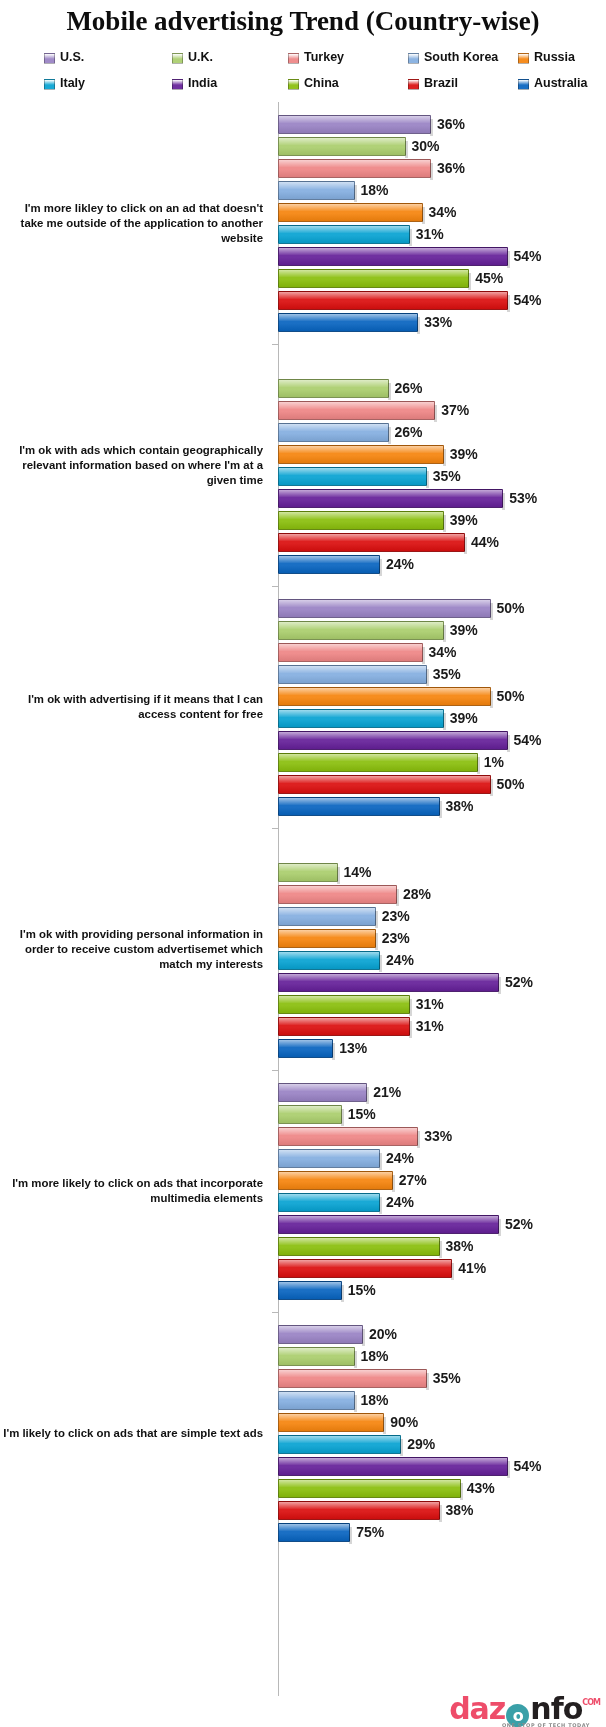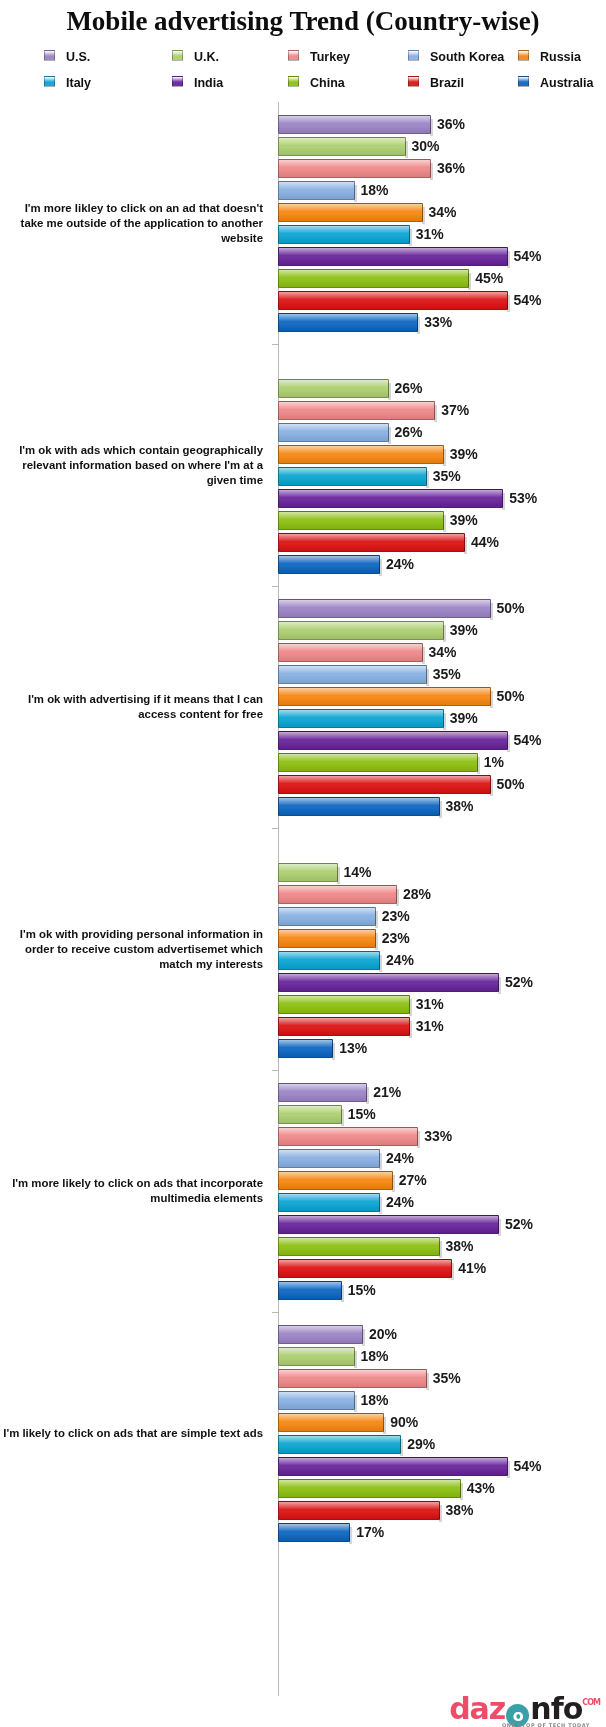--- a/index.html
+++ b/index.html
@@ -22,21 +22,21 @@
     white-space:nowrap;
   }
   
   #legend{
     padding:4px 8px 0 44px;
     display:grid;
     grid-template-columns:128px 116px 120px 110px 100px;
     grid-auto-rows:26px;
     align-items:center;
   }
-  .legend-item{display:flex;align-items:flex-start;gap:11px;}
+  .legend-item{display:flex;align-items:flex-end;gap:5px;}
   .legend-swatch{
     width:11px;height:11px;flex:0 0 11px;border:1px solid rgba(0,0,0,.28);
     box-sizing:border-box;
   }
   .legend-label{
     font-size:12.5px;font-weight:bold;color:#111;white-space:nowrap;
   }
   
   #plot{
     position:relative;
@@ -557,21 +557,21 @@
           <div class="bar-row">
             <div class="bar" style="width: 161.5px; background: linear-gradient(rgb(221, 32, 32) 0%, rgb(221, 32, 32) 42%, rgb(221, 32, 32) 55%, rgb(203, 14, 14) 100%);">
               <span class="bar-shadow"></span>
             </div>
             <span class="bar-val">38%</span>
           </div>
           <div class="bar-row">
             <div class="bar" style="width: 72.25px; background: linear-gradient(rgb(26, 111, 196) 0%, rgb(26, 111, 196) 42%, rgb(26, 111, 196) 55%, rgb(8, 93, 178) 100%);">
               <span class="bar-shadow"></span>
             </div>
-            <span class="bar-val">17%</span>
+            <span class="bar-val">75%</span>
           </div>
           <div class="bar-row empty" style="height: 11px;"></div>
         </div>
       </div>
     </div>
 </div>
 
 <div id="watermark">
   <span class="w-daz">daz</span>
     <span class="w-o">o</span>

